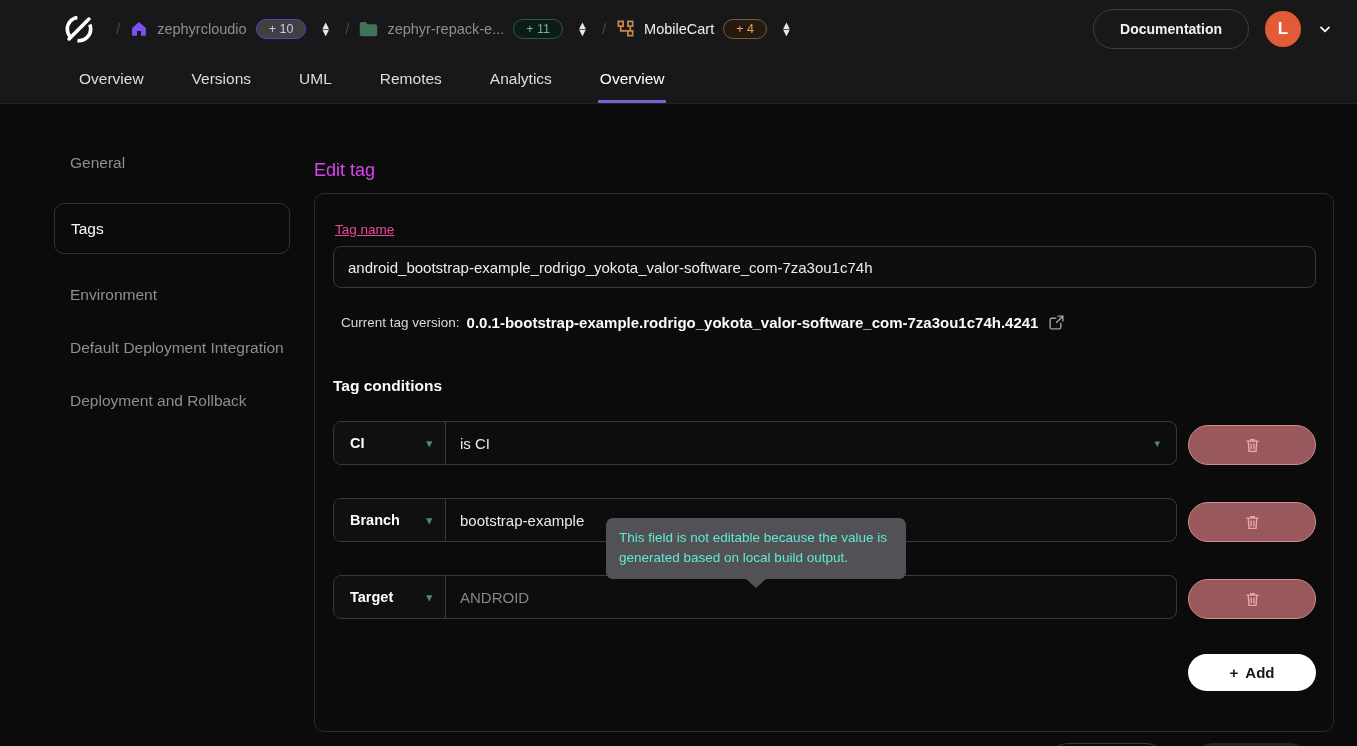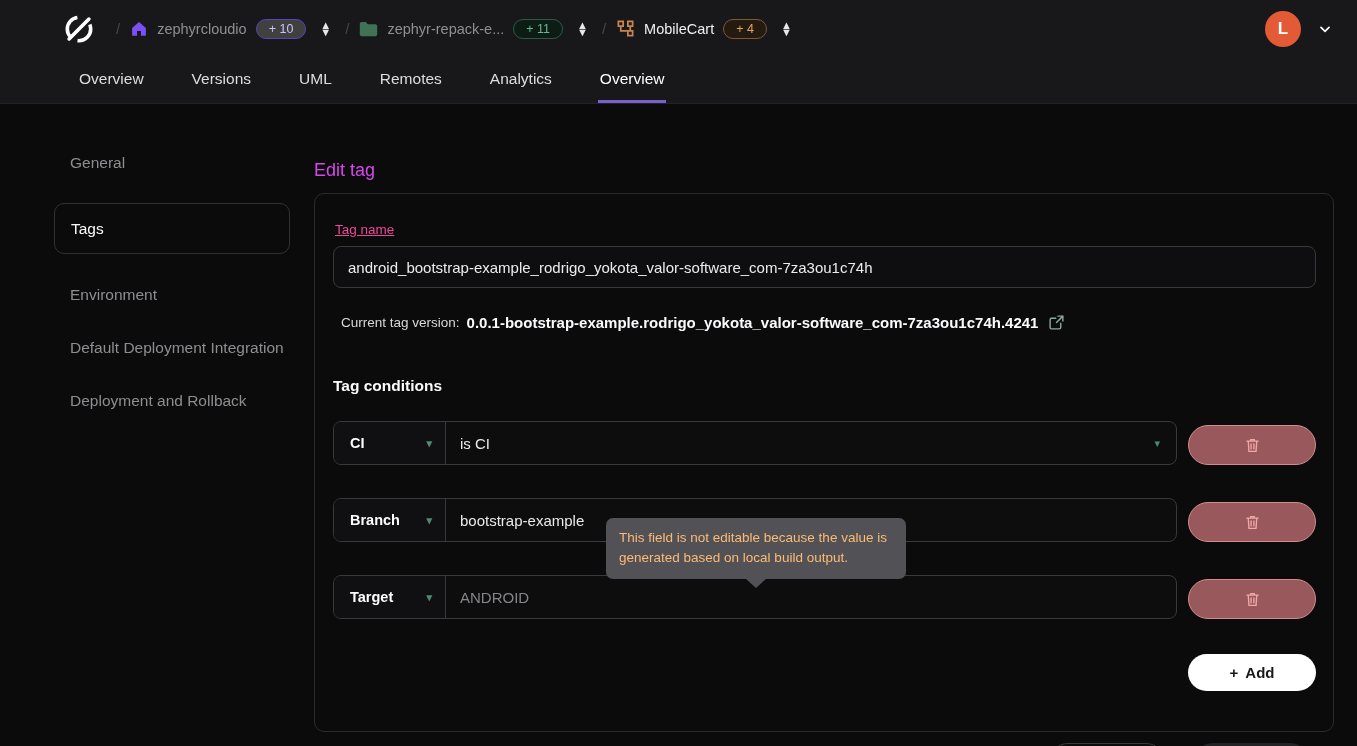--- a/index.html
+++ b/index.html
@@ -66,21 +66,21 @@
   .cond-key { width:112px; border-right:1px solid #39393d; display:flex; align-items:center;
     justify-content:space-between; padding:0 13px 0 16px; font-weight:bold; font-size:14.5px; color:#fdfdfd;
     cursor:pointer; background:#101012; }
   .cond-val { flex:1; display:flex; align-items:center; justify-content:space-between; padding:0 16px 0 14px;
     font-size:15px; color:#eaeaec; }
   .cond-val.disabled { color:#86868a; }
   .tri { color:#4d8a6e; font-size:11px; line-height:1; }
   .del-btn { width:128px; height:40px; margin-left:11px; border-radius:999px; background:#99595c;
     border:1.5px solid #cf8d8d; display:flex; align-items:center; justify-content:center; cursor:pointer; }
 
-  .tooltip { position:absolute; left:291px; top:324px; width:300px; background:#525256; color:#fdba74;
+  .tooltip { position:absolute; left:291px; top:324px; width:300px; background:#525256; color:#5eead4;
     border-radius:7px; padding:10px 13px 12px 13px; font-size:13.5px; line-height:19.5px; z-index:5; }
   .tooltip::after { content:""; position:absolute; top:100%; left:140px; border-left:10px solid transparent;
     border-right:10px solid transparent; border-top:9px solid #525256; }
 
   .add-row { display:flex; justify-content:flex-end; margin-top:35px; }
   .add-btn { min-width:128px; height:37px; border-radius:999px; background:#ffffff; color:#18181a;
     font-weight:bold; font-size:15px; border:none; cursor:pointer; display:flex; align-items:center;
     justify-content:center; gap:7px; font-family:"Liberation Sans", sans-serif; }
 
   .footer-btns { height:13px; overflow:hidden; display:flex; justify-content:flex-end; gap:27px;
@@ -142,20 +142,21 @@
       </span>
       <span class="crumb-label bright">MobileCart</span>
       <span class="badge orange">+ 4</span>
     </div>
     <span class="switcher">
         <span>▲</span>
         <span>▼</span>
       </span>
   </nav>
   <div class="top-right">
+    <button class="doc-btn">Documentation</button>
     <div class="avatar">L</div>
     <span class="caret-down">
       <svg width="16" height="16" viewBox="0 0 24 24" fill="none" stroke="#ffffff" stroke-width="2.6" stroke-linecap="round">
           <path d="M6 9.5 12 15.5 18 9.5"></path>
         </svg>
     </span>
   </div>
 </header>
 
 <nav class="tabs">

